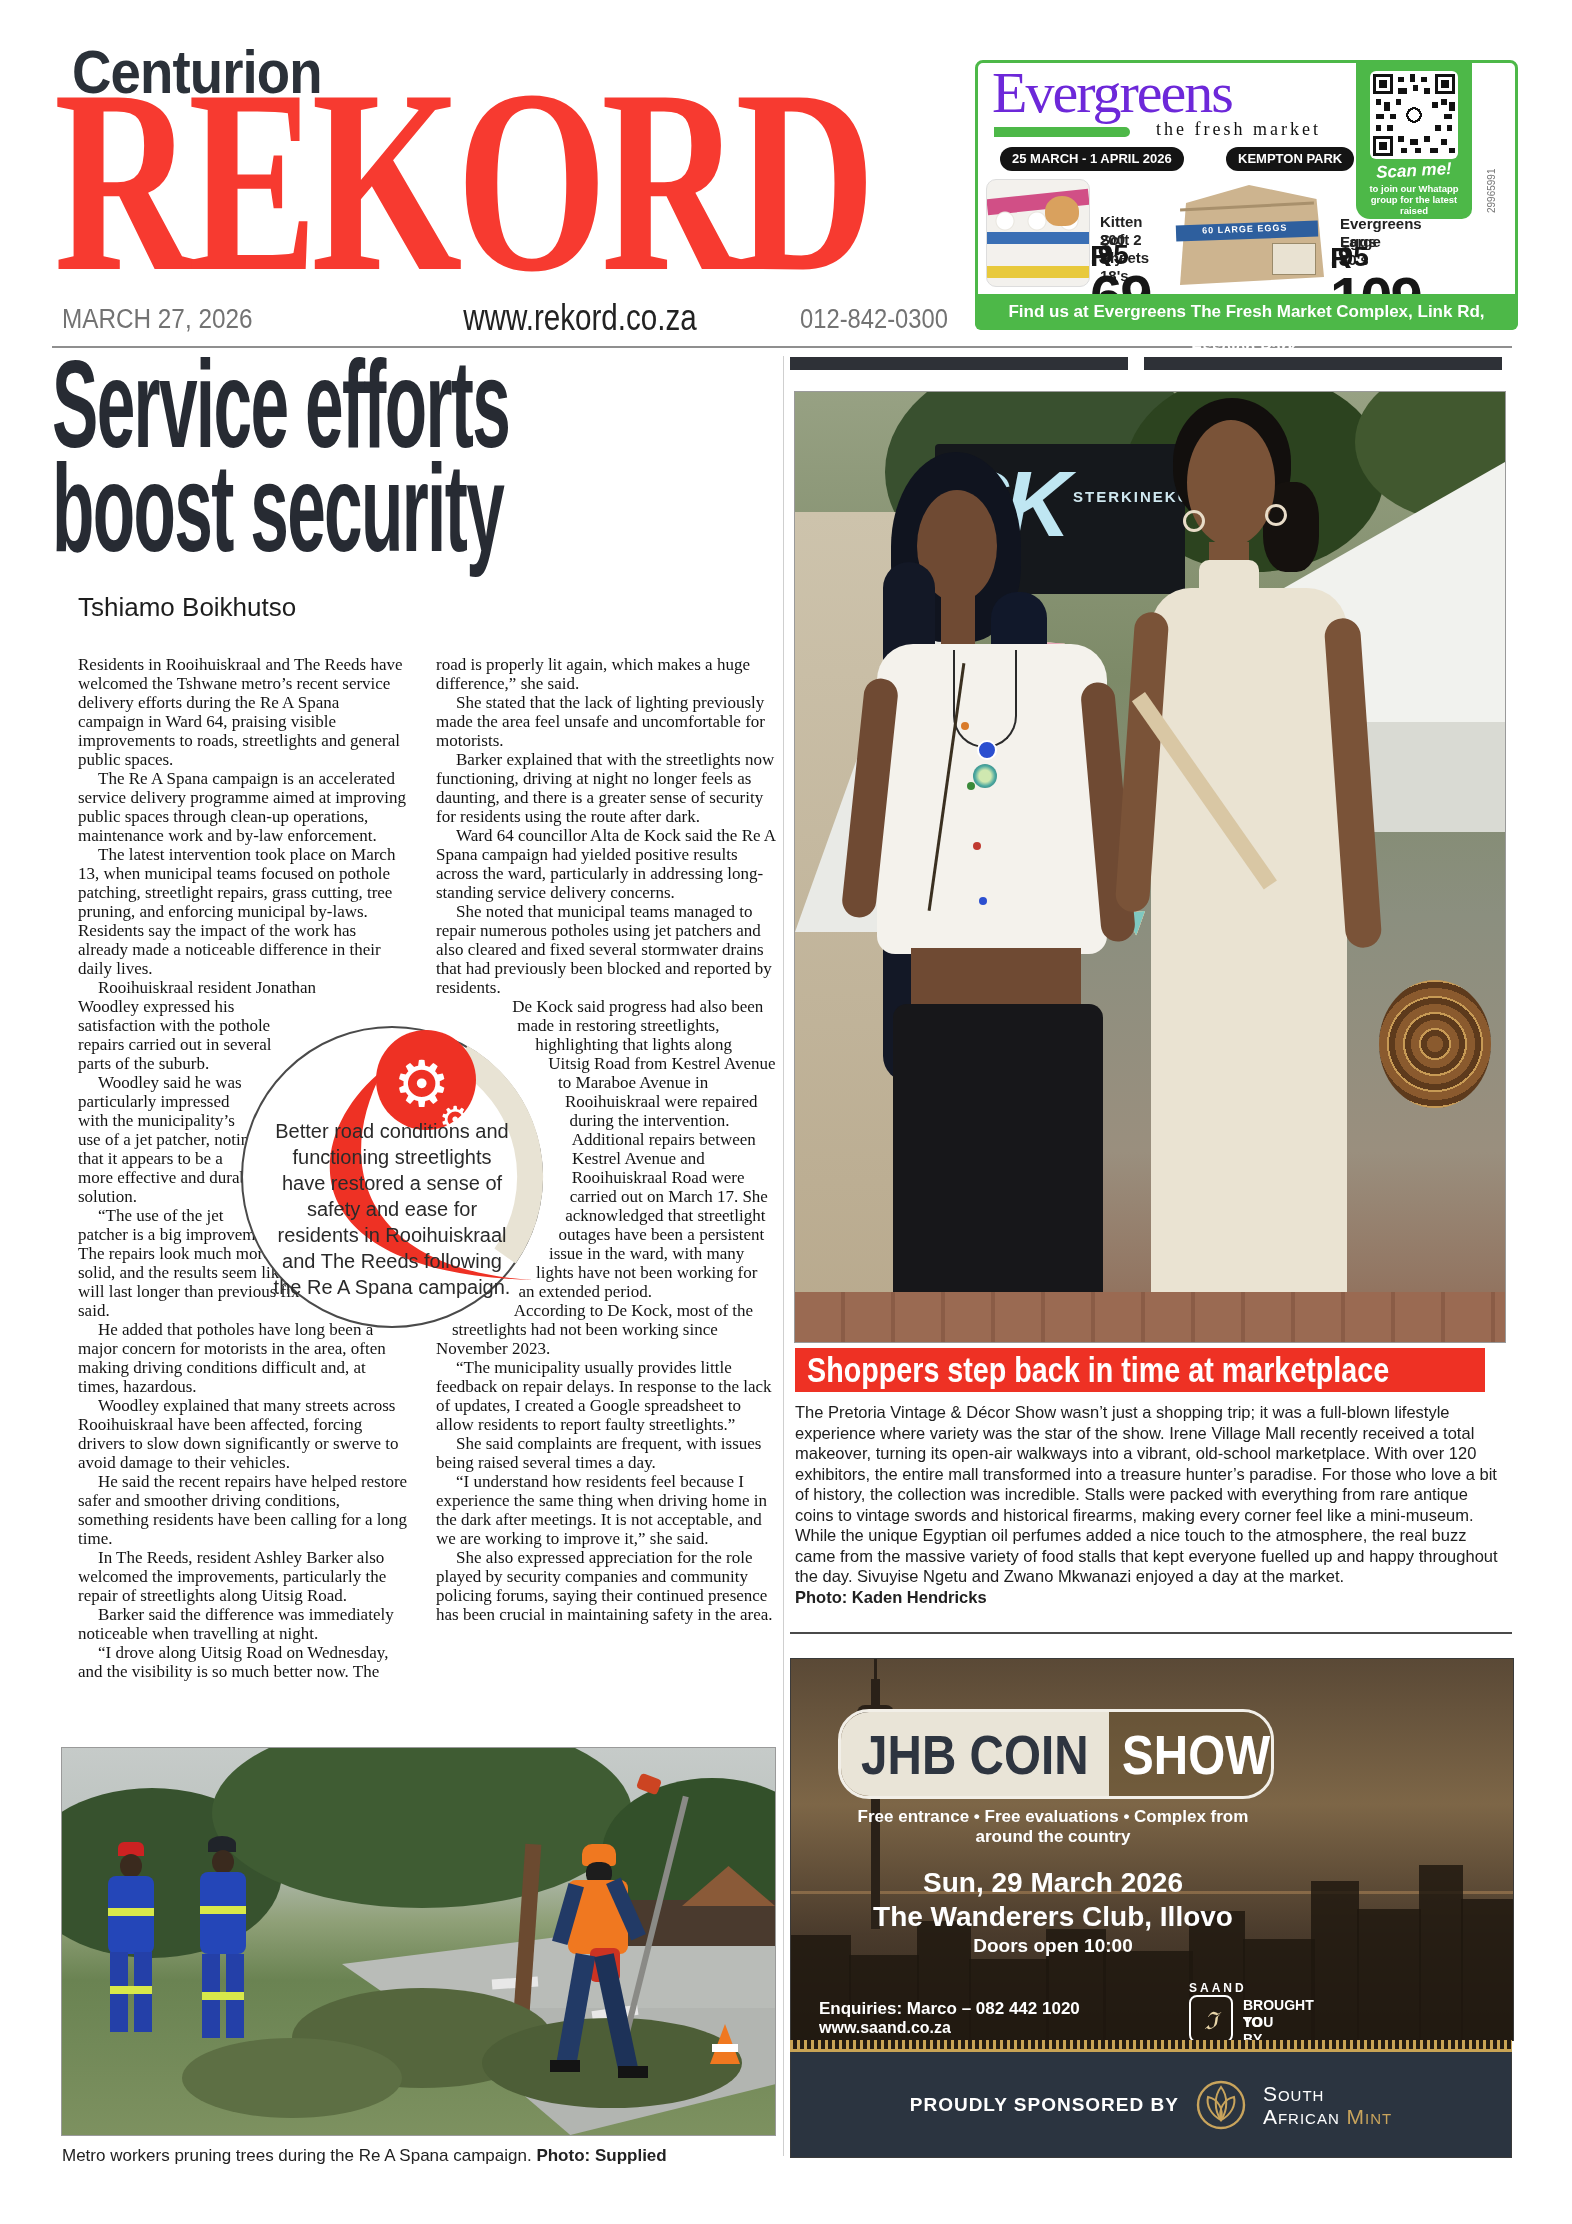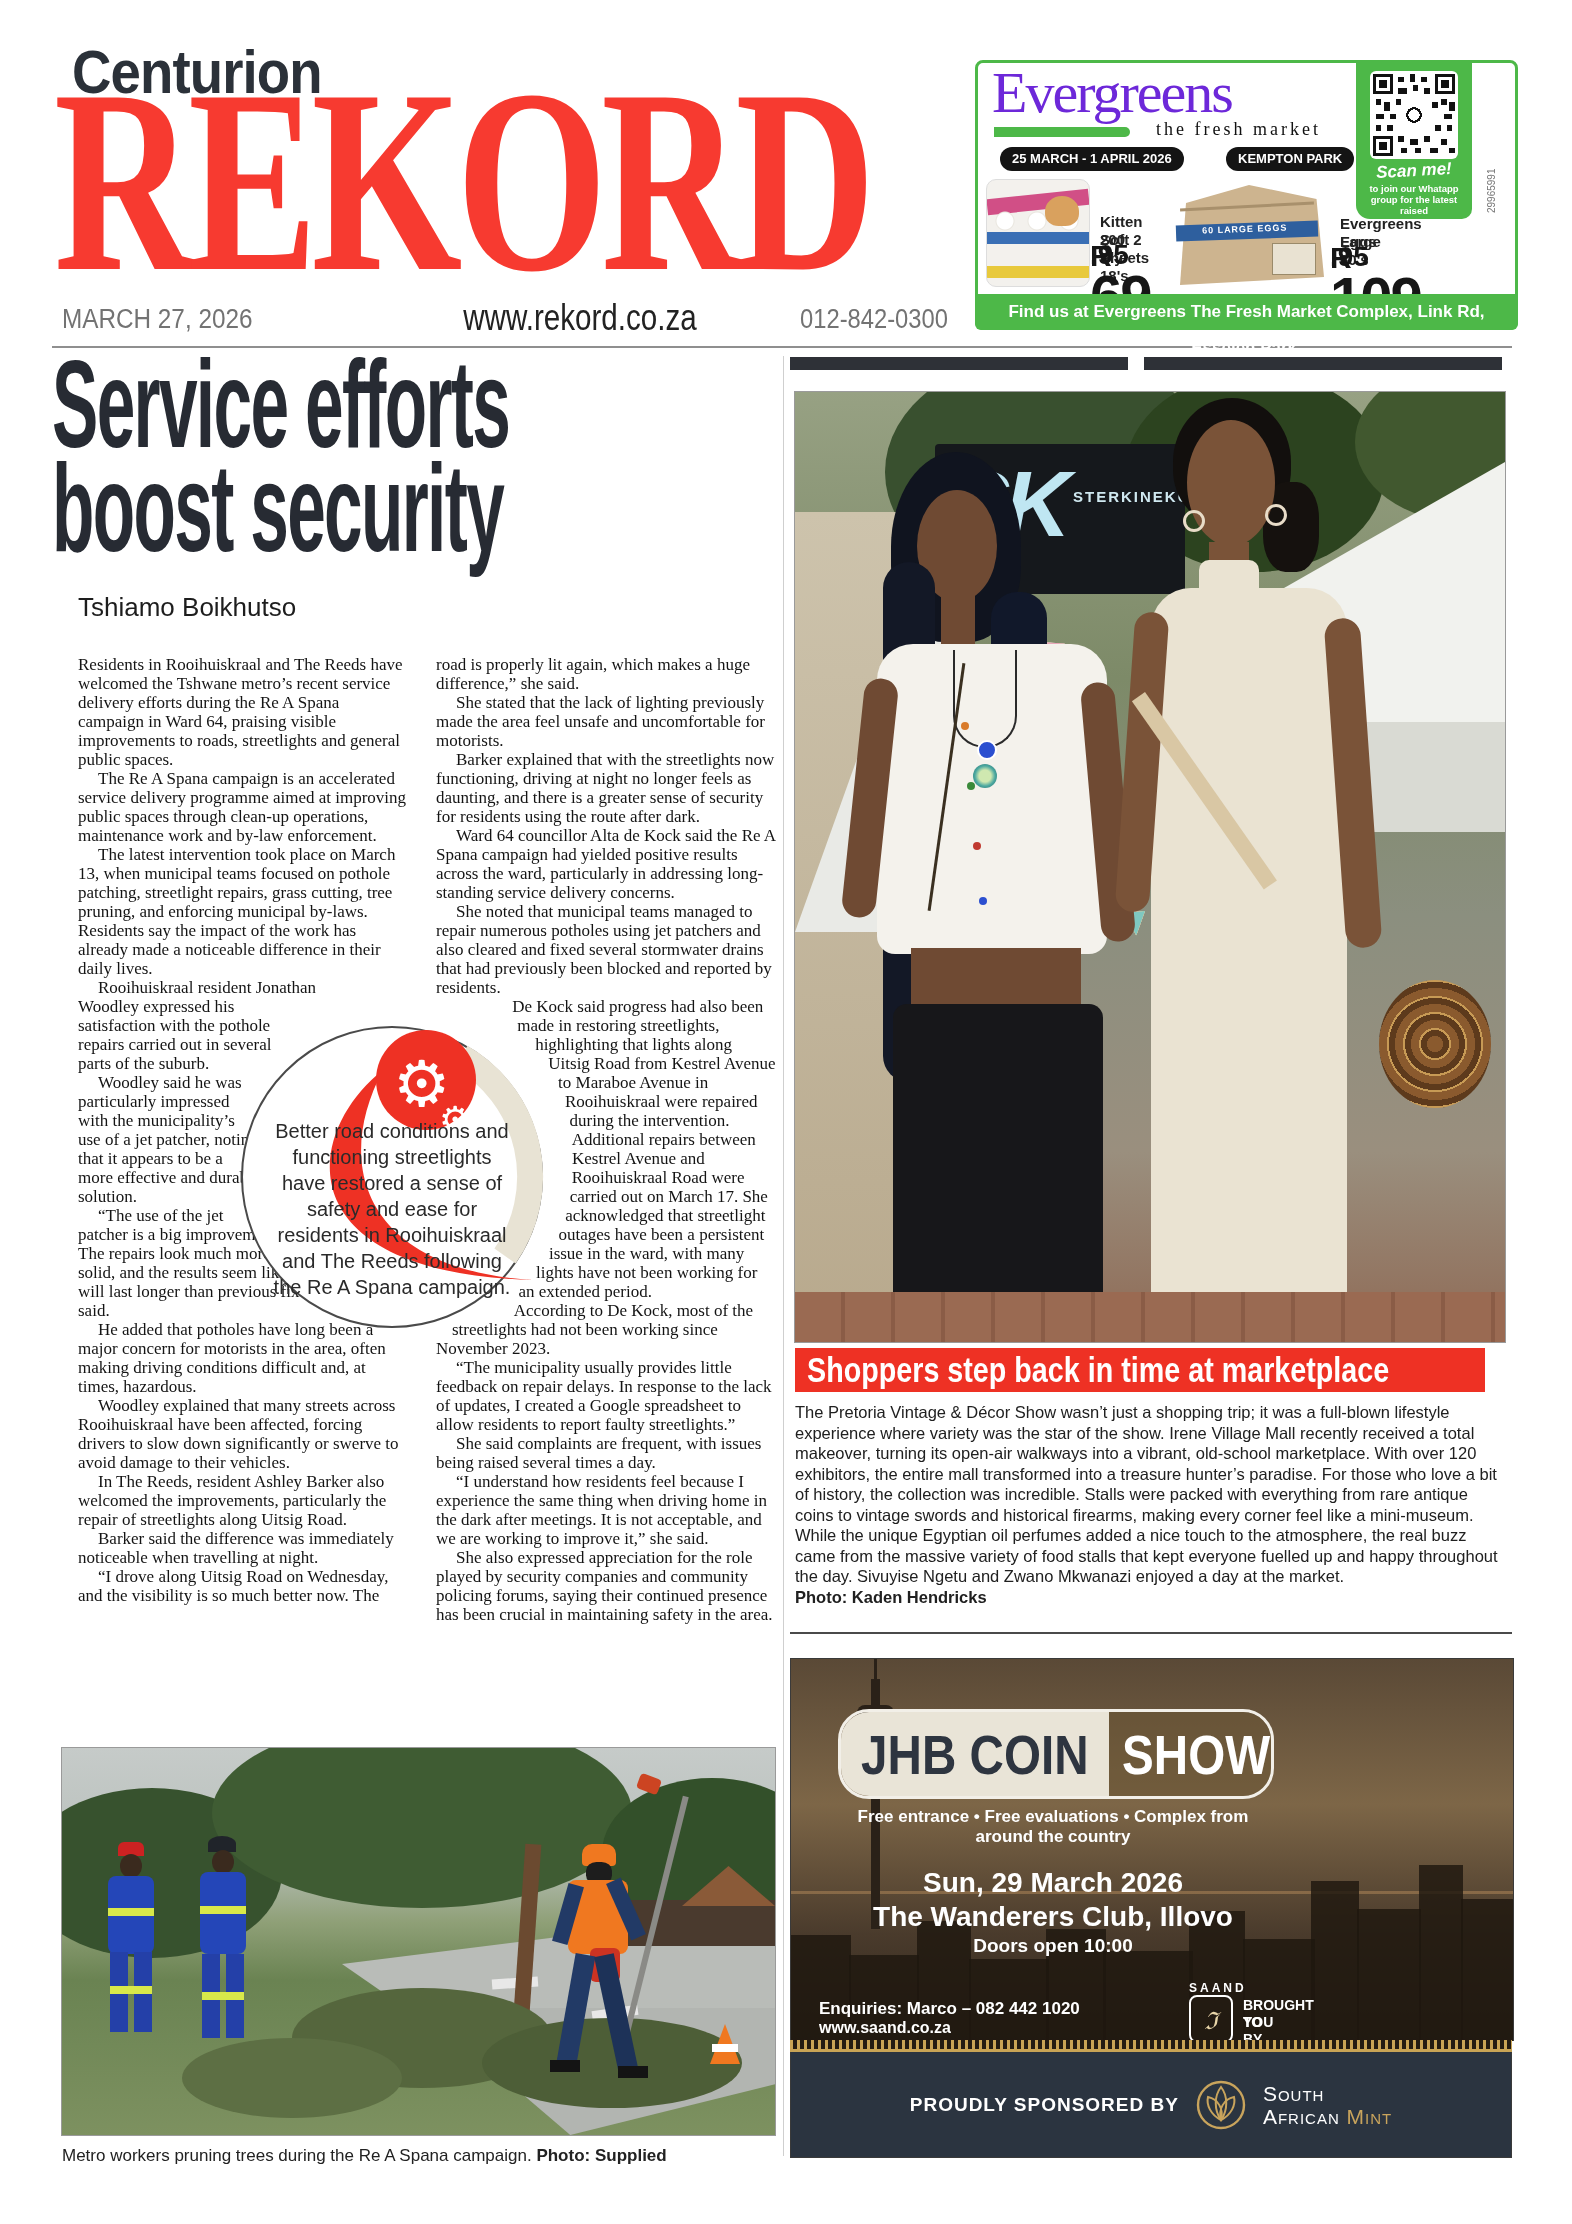--- a/index.html
+++ b/index.html
@@ -267,20 +267,21 @@
   <div class="abs bodycol" id="col1">
     <p>Residents in Rooihuiskraal and The Reeds have welcomed the Tshwane metro’s recent service delivery efforts during the Re A Spana campaign in Ward 64, praising visible improvements to roads, streetlights and general public spaces.</p>
     <p class="ind">The Re A Spana campaign is an accelerated service delivery programme aimed at improving public spaces through clean-up operations, maintenance work and by-law enforcement.</p>
     <p class="ind">The latest intervention took place on March 13, when municipal teams focused on pothole patching, streetlight repairs, grass cutting, tree pruning, and enforcing municipal by-laws. Residents say the impact of the work has already made a noticeable difference in their daily lives.</p>
     <div class="qwrap-r"></div>
     <p class="ind">Rooihuiskraal resident Jonathan Woodley expressed his satisfaction with the pothole repairs carried out in several parts of the suburb.</p>
     <p class="ind">Woodley said he was particularly impressed with the municipality’s use of a jet patcher, noting that it appears to be a more effective and durable solution.</p>
     <p class="ind">“The use of the jet patcher is a big improvement. The repairs look much more solid, and the results seem like they will last longer than previous fixes,” he said.</p>
     <p class="ind">He added that potholes have long been a major concern for motorists in the area, often making driving conditions difficult and, at times, hazardous.</p>
     <p class="ind">Woodley explained that many streets across Rooihuiskraal have been affected, forcing drivers to slow down significantly or swerve to avoid damage to their vehicles.</p>
+    <p class="ind">He said the recent repairs have helped restore safer and smoother driving conditions, something residents have been calling for a long time.</p>
     <p class="ind">In The Reeds, resident Ashley Barker also welcomed the improvements, particularly the repair of streetlights along Uitsig Road.</p>
     <p class="ind">Barker said the difference was immediately noticeable when travelling at night.</p>
     <p class="ind">“I drove along Uitsig Road on Wednesday, and the visibility is so much better now. The</p>
   </div>
 
   <div class="abs bodycol" id="col2">
     <p>road is properly lit again, which makes a huge difference,” she said.</p>
     <p class="ind">She stated that the lack of lighting previously made the area feel unsafe and uncomfortable for motorists.</p>
     <p class="ind">Barker explained that with the streetlights now functioning, driving at night no longer feels as daunting, and there is a greater sense of security for residents using the route after dark.</p>
     <p class="ind">Ward 64 councillor Alta de Kock said the Re A Spana campaign had yielded positive results across the ward, particularly in addressing long-standing service delivery concerns.</p>

